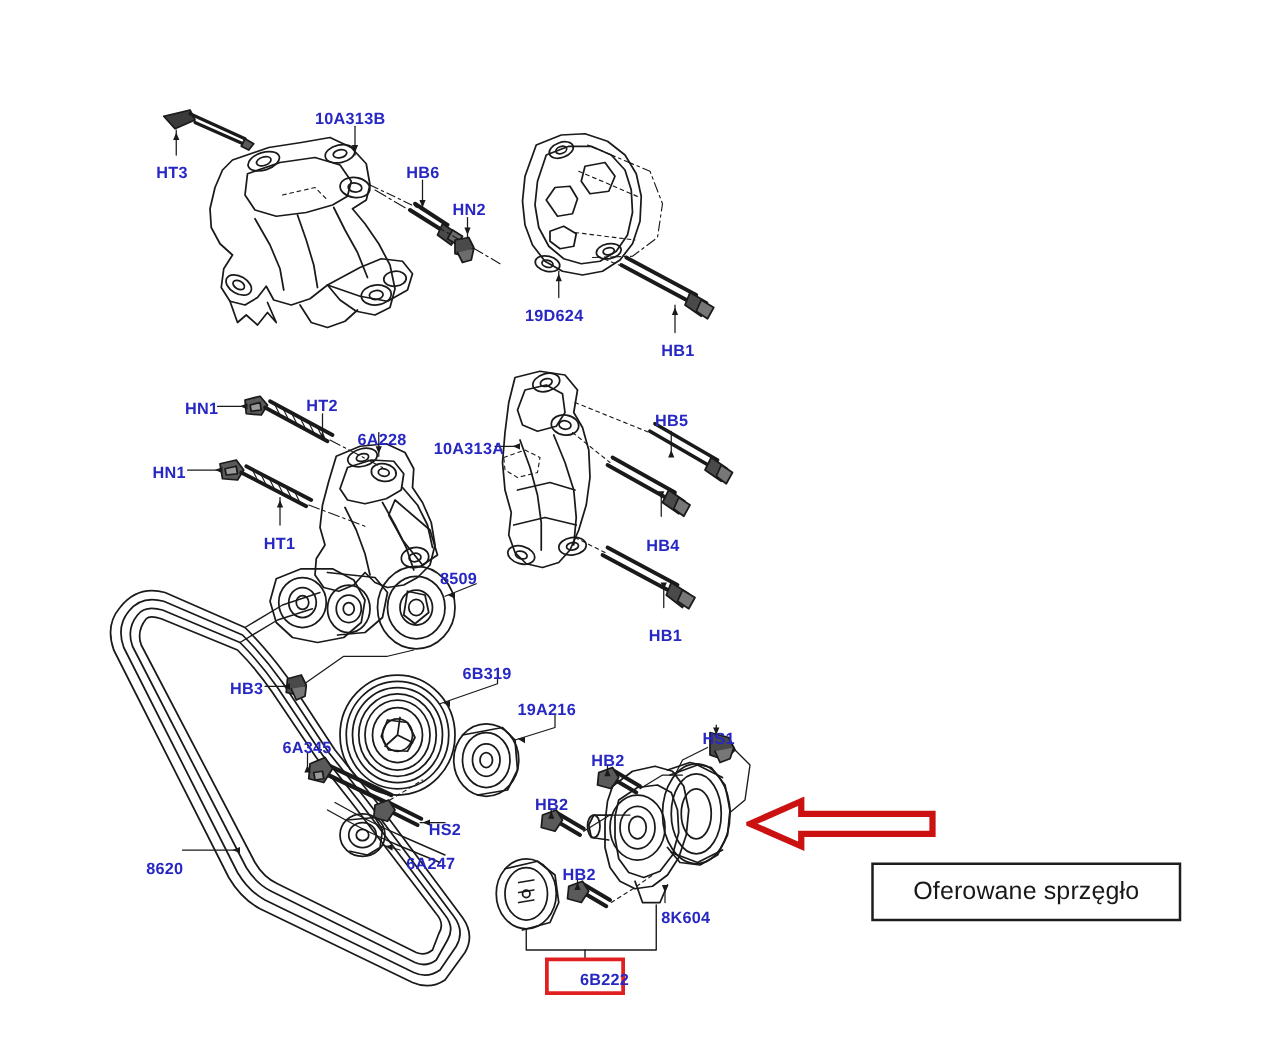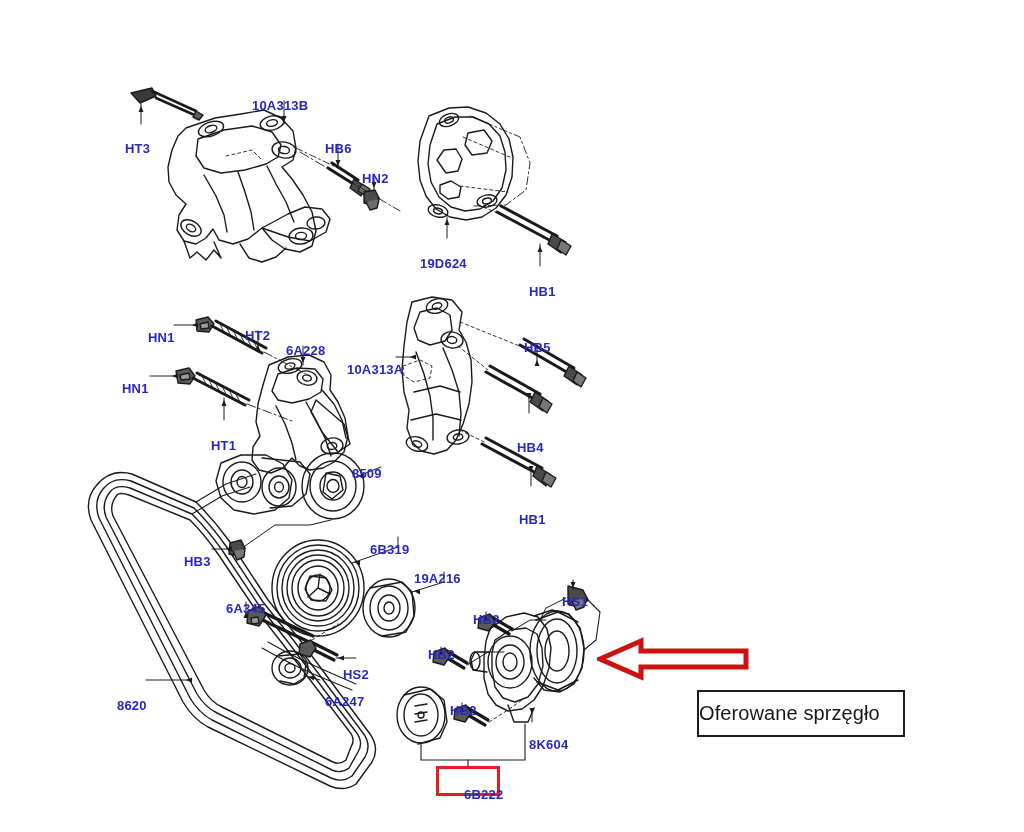--- a/index.html
+++ b/index.html
@@ -2,27 +2,27 @@
 <html><head>
 <meta charset="utf-8">
 <style>
   html,body{margin:0;padding:0;background:#ffffff;}
   body{width:1024px;height:832px;position:relative;overflow:hidden;
        font-family:"Liberation Sans","DejaVu Sans",sans-serif;}
   #stage{position:absolute;left:0;top:0;width:1024px;height:832px;background:#fff;}
   #art{position:absolute;left:0;top:0;width:1024px;height:832px;}
   .lbl{position:absolute;color:#2727c4;font-weight:bold;font-size:13px;
        letter-spacing:.2px;white-space:nowrap;line-height:1;
-       font-family:"Liberation Sans","DejaVu Sans",sans-serif;margin-top:11px;}
+       font-family:"Liberation Sans","DejaVu Sans",sans-serif;}
   #hl-6b222{position:absolute;left:436px;top:766px;width:64px;height:30px;
             border:3px solid #e02020;box-sizing:border-box;background:transparent;}
   #hl-6b222 .lbl{left:25px;top:8px;}
-  #callout-box{position:absolute;left:697px;top:690px;width:208px;height:47px;
+  #callout-box{position:absolute;left:697px;top:690px;width:248px;height:47px;
                border:2px solid #1d1d1d;background:#ffffff;box-sizing:border-box;
-               display:flex;align-items:center;}
+               display:flex;align-items:center;justify-content:center;}
   #callout-text{font-size:20px;color:#181818;letter-spacing:.1px;
                 font-family:"Liberation Sans","DejaVu Sans",sans-serif;}
   #red-arrow{position:absolute;left:597px;top:637px;width:152px;height:44px;}
 </style>
 </head>
 <body>
 
 <div id="stage">
 
   <svg id="art" viewBox="0 0 1024 832">
@@ -428,21 +428,21 @@
 
   <div class="lbl" style="left:125px;top:131px">HT3</div>
   <div class="lbl" style="left:252px;top:88px">10A313B</div>
   <div class="lbl" style="left:325px;top:131px">HB6</div>
   <div class="lbl" style="left:362px;top:161px">HN2</div>
   <div class="lbl" style="left:420px;top:246px">19D624</div>
   <div class="lbl" style="left:529px;top:274px">HB1</div>
 
   <div class="lbl" style="left:148px;top:320px">HN1</div>
   <div class="lbl" style="left:245px;top:318px">HT2</div>
-  <div class="lbl" style="left:286px;top:333px">6A228</div>
+  <div class="lbl" style="left:286px;top:345px">6A228</div>
   <div class="lbl" style="left:122px;top:371px">HN1</div>
   <div class="lbl" style="left:211px;top:428px">HT1</div>
   <div class="lbl" style="left:347px;top:352px">10A313A</div>
   <div class="lbl" style="left:524px;top:330px">HB5</div>
   <div class="lbl" style="left:517px;top:430px">HB4</div>
   <div class="lbl" style="left:519px;top:502px">HB1</div>
 
   <div class="lbl" style="left:352px;top:456px">8509</div>
   <div class="lbl" style="left:184px;top:544px">HB3</div>
   <div class="lbl" style="left:370px;top:532px">6B319</div>

